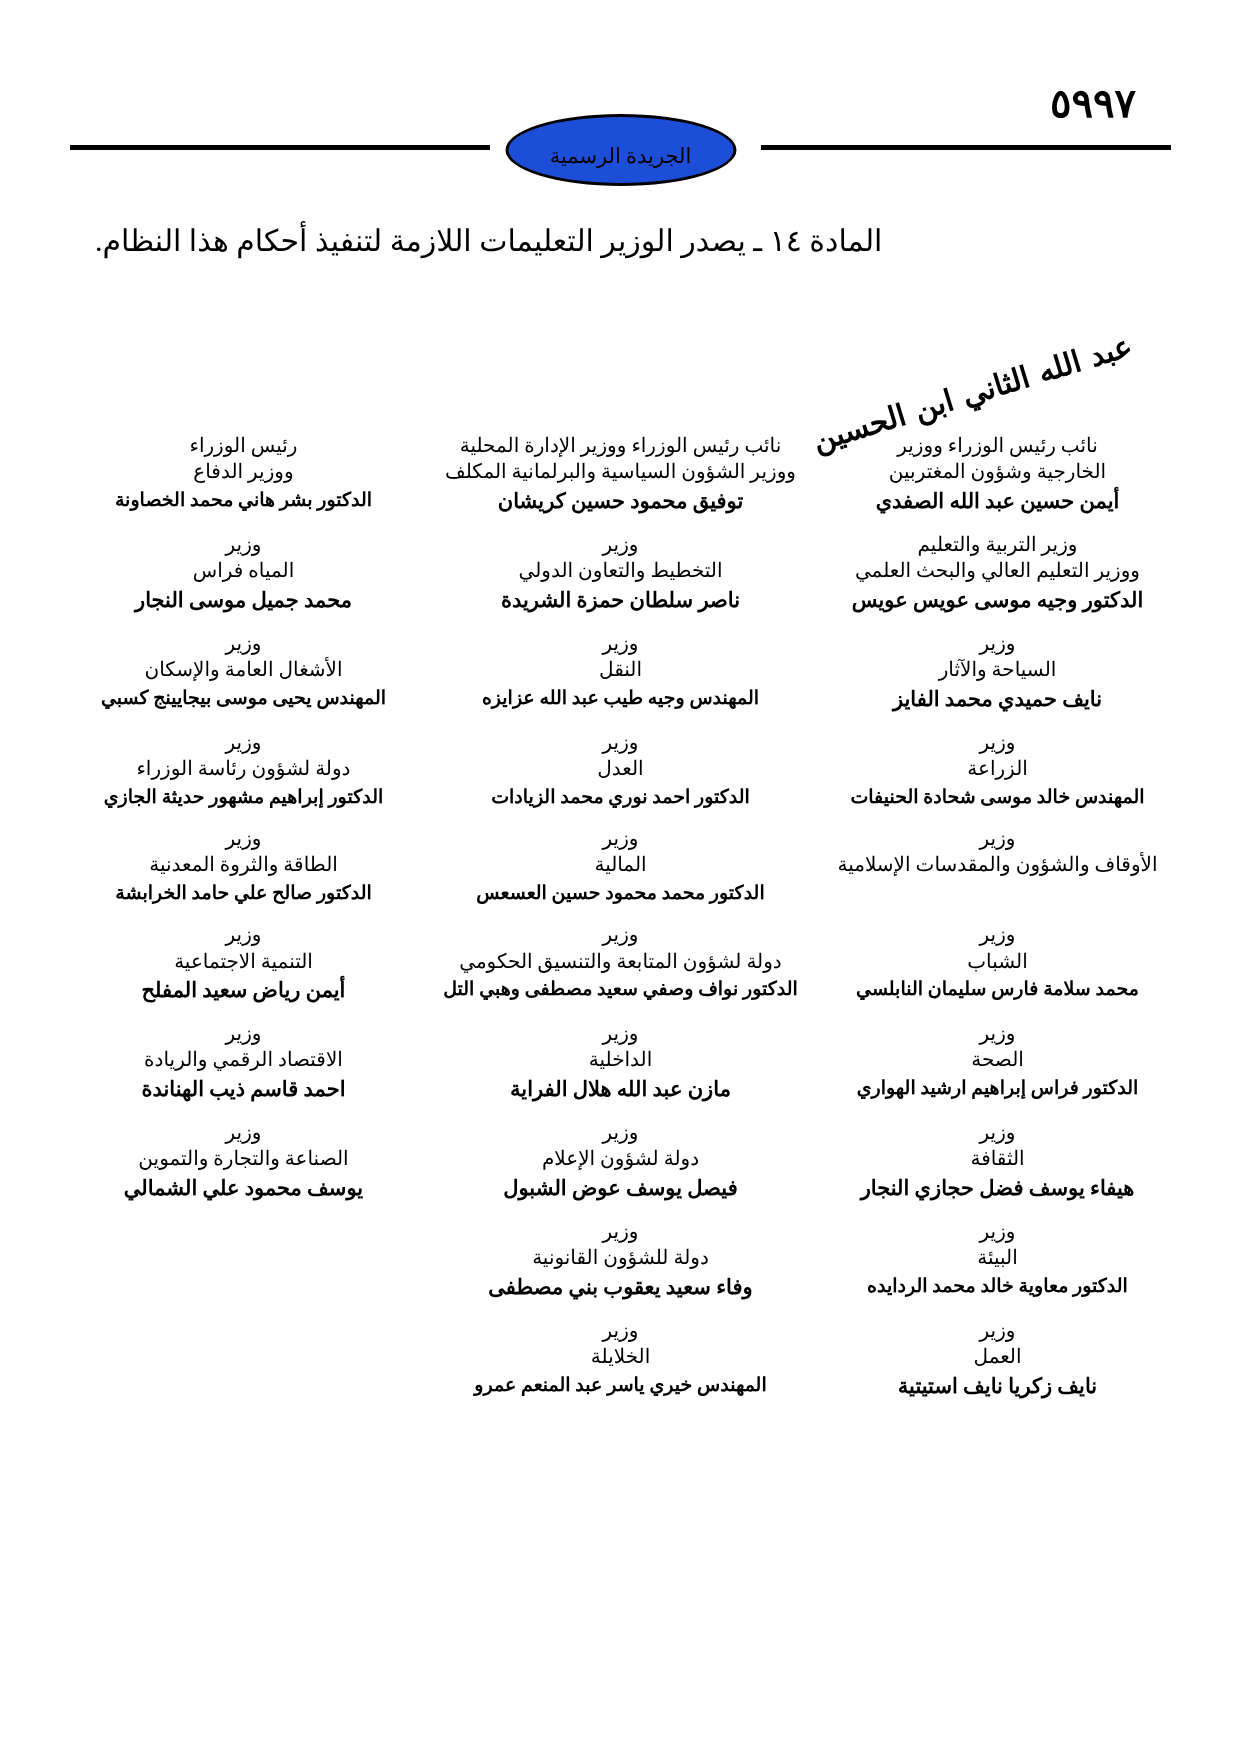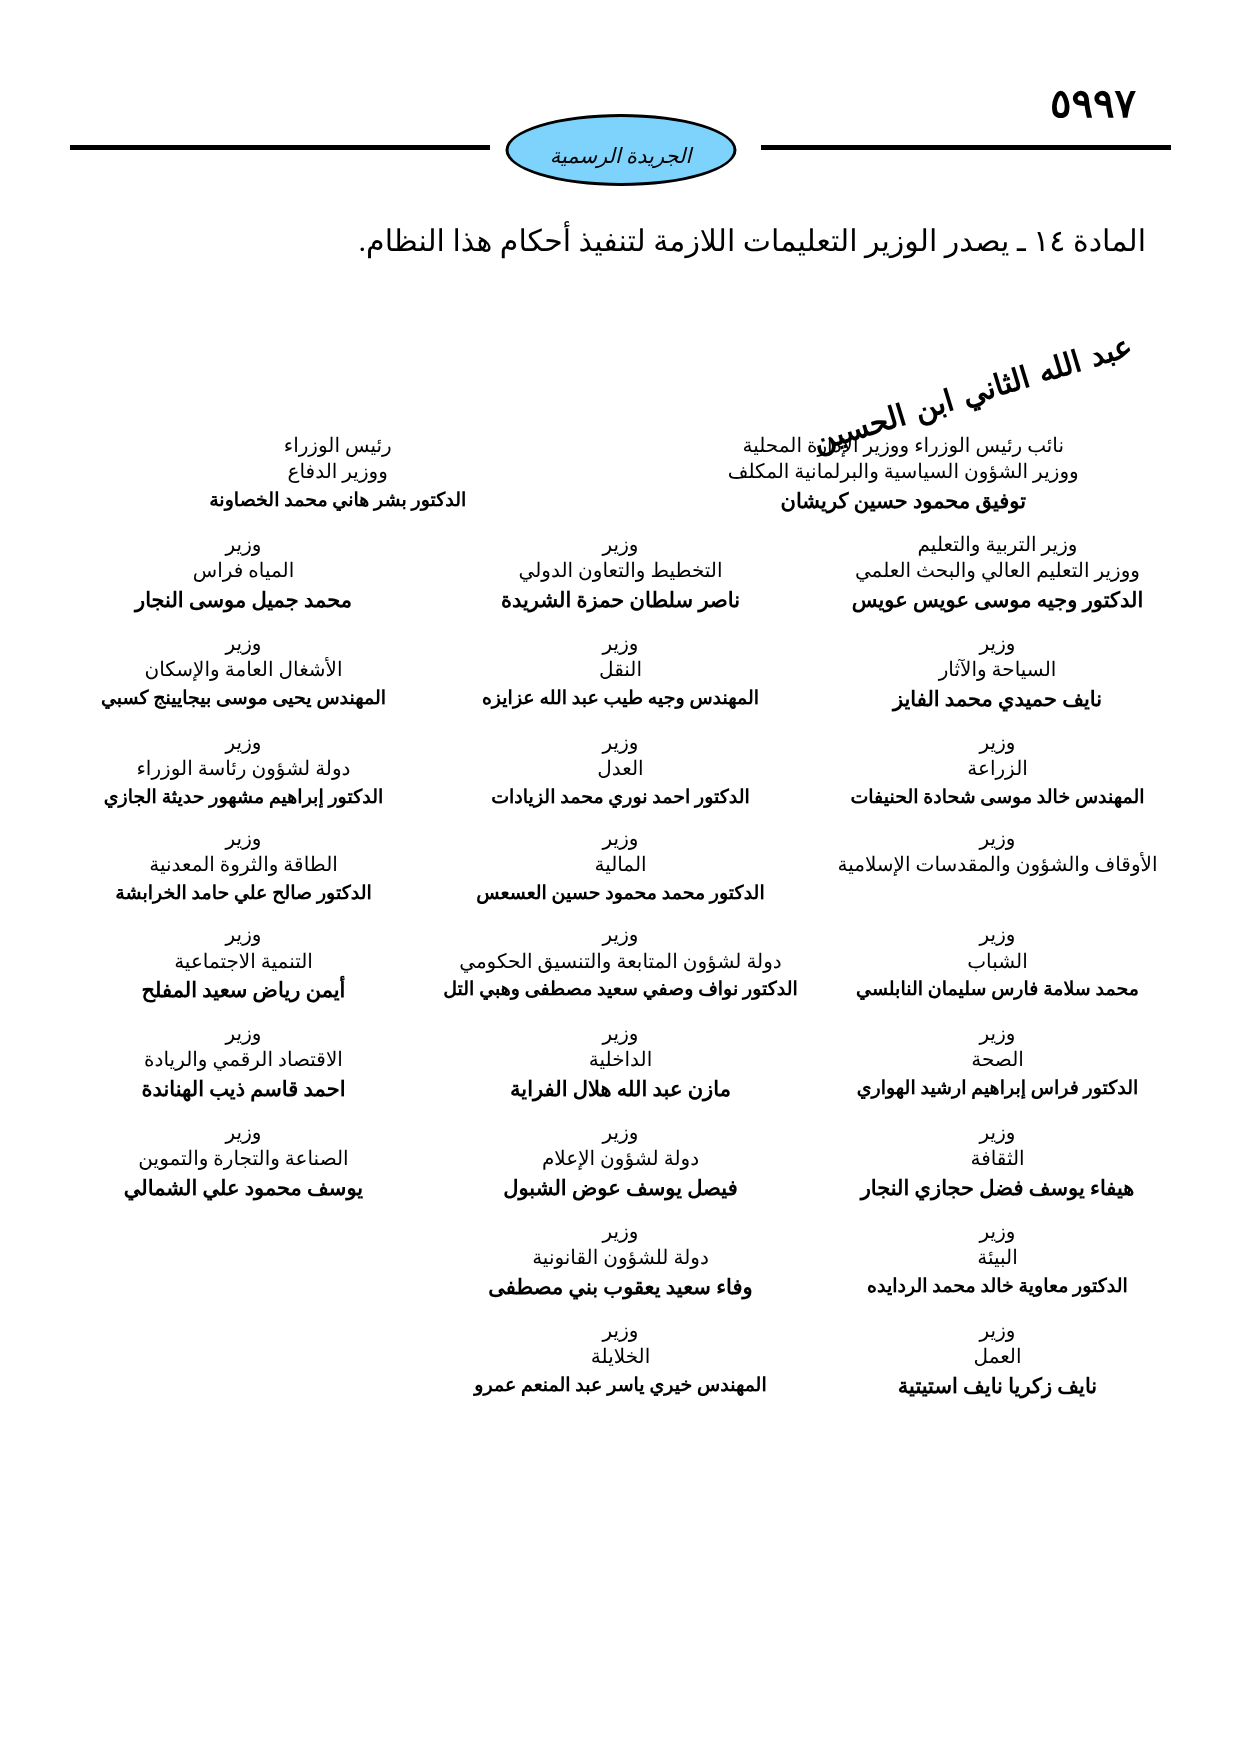--- a/index.html
+++ b/index.html
@@ -55,36 +55,35 @@
   }
   .oval {
     position: absolute;
     top: 44px;
     left: 50%;
     transform: translateX(-50%);
     width: 225px;
     height: 66px;
     border: 3px solid #000;
     border-radius: 50%;
-    background: #7dd3fc;
+    background: #1d4ed8;
     display: flex;
     align-items: center;
     justify-content: center;
-    font-style: italic;
   }
   .oval span {
     font-size: 21px;
     font-weight: 400;
     padding-top: 12px;
   }
 
   
   .article {
     margin: 28px 95px 0 95px;
-    text-align: right;
+    text-align: left;
     font-size: 30px;
     line-height: 1.5;
     font-weight: 400;
   }
 
   .date {
     margin-top: 42px;
     text-align: center;
     font-size: 27px;
     letter-spacing: 3px;
@@ -162,20 +161,25 @@
   <div class="article">المادة ١٤ ـ يصدر الوزير التعليمات اللازمة لتنفيذ أحكام هذا النظام.</div>
 
 
   <div class="signature">
     <div class="sig-text">عبد الله الثاني ابن الحسين</div>
   </div>
 
   <div class="ministers" id="ministers-grid">
       <div class="row">
         <div class="cell">
+          <div class="title-line">نائب رئيس الوزراء ووزير</div>
+          <div class="title-line">الخارجية وشؤون المغتربين</div>
+          <div class="name-line">أيمن حسين عبد الله الصفدي</div>
+        </div>
+        <div class="cell">
           <div class="title-line">نائب رئيس الوزراء ووزير الإدارة المحلية</div>
           <div class="title-line">ووزير الشؤون السياسية والبرلمانية المكلف</div>
           <div class="name-line">توفيق محمود حسين كريشان</div>
         </div>
         <div class="cell">
           <div class="title-line">رئيس الوزراء</div>
           <div class="title-line">ووزير الدفاع</div>
           <div class="name-line small">الدكتور بشر هاني محمد الخصاونة</div>
         </div>
       </div>

